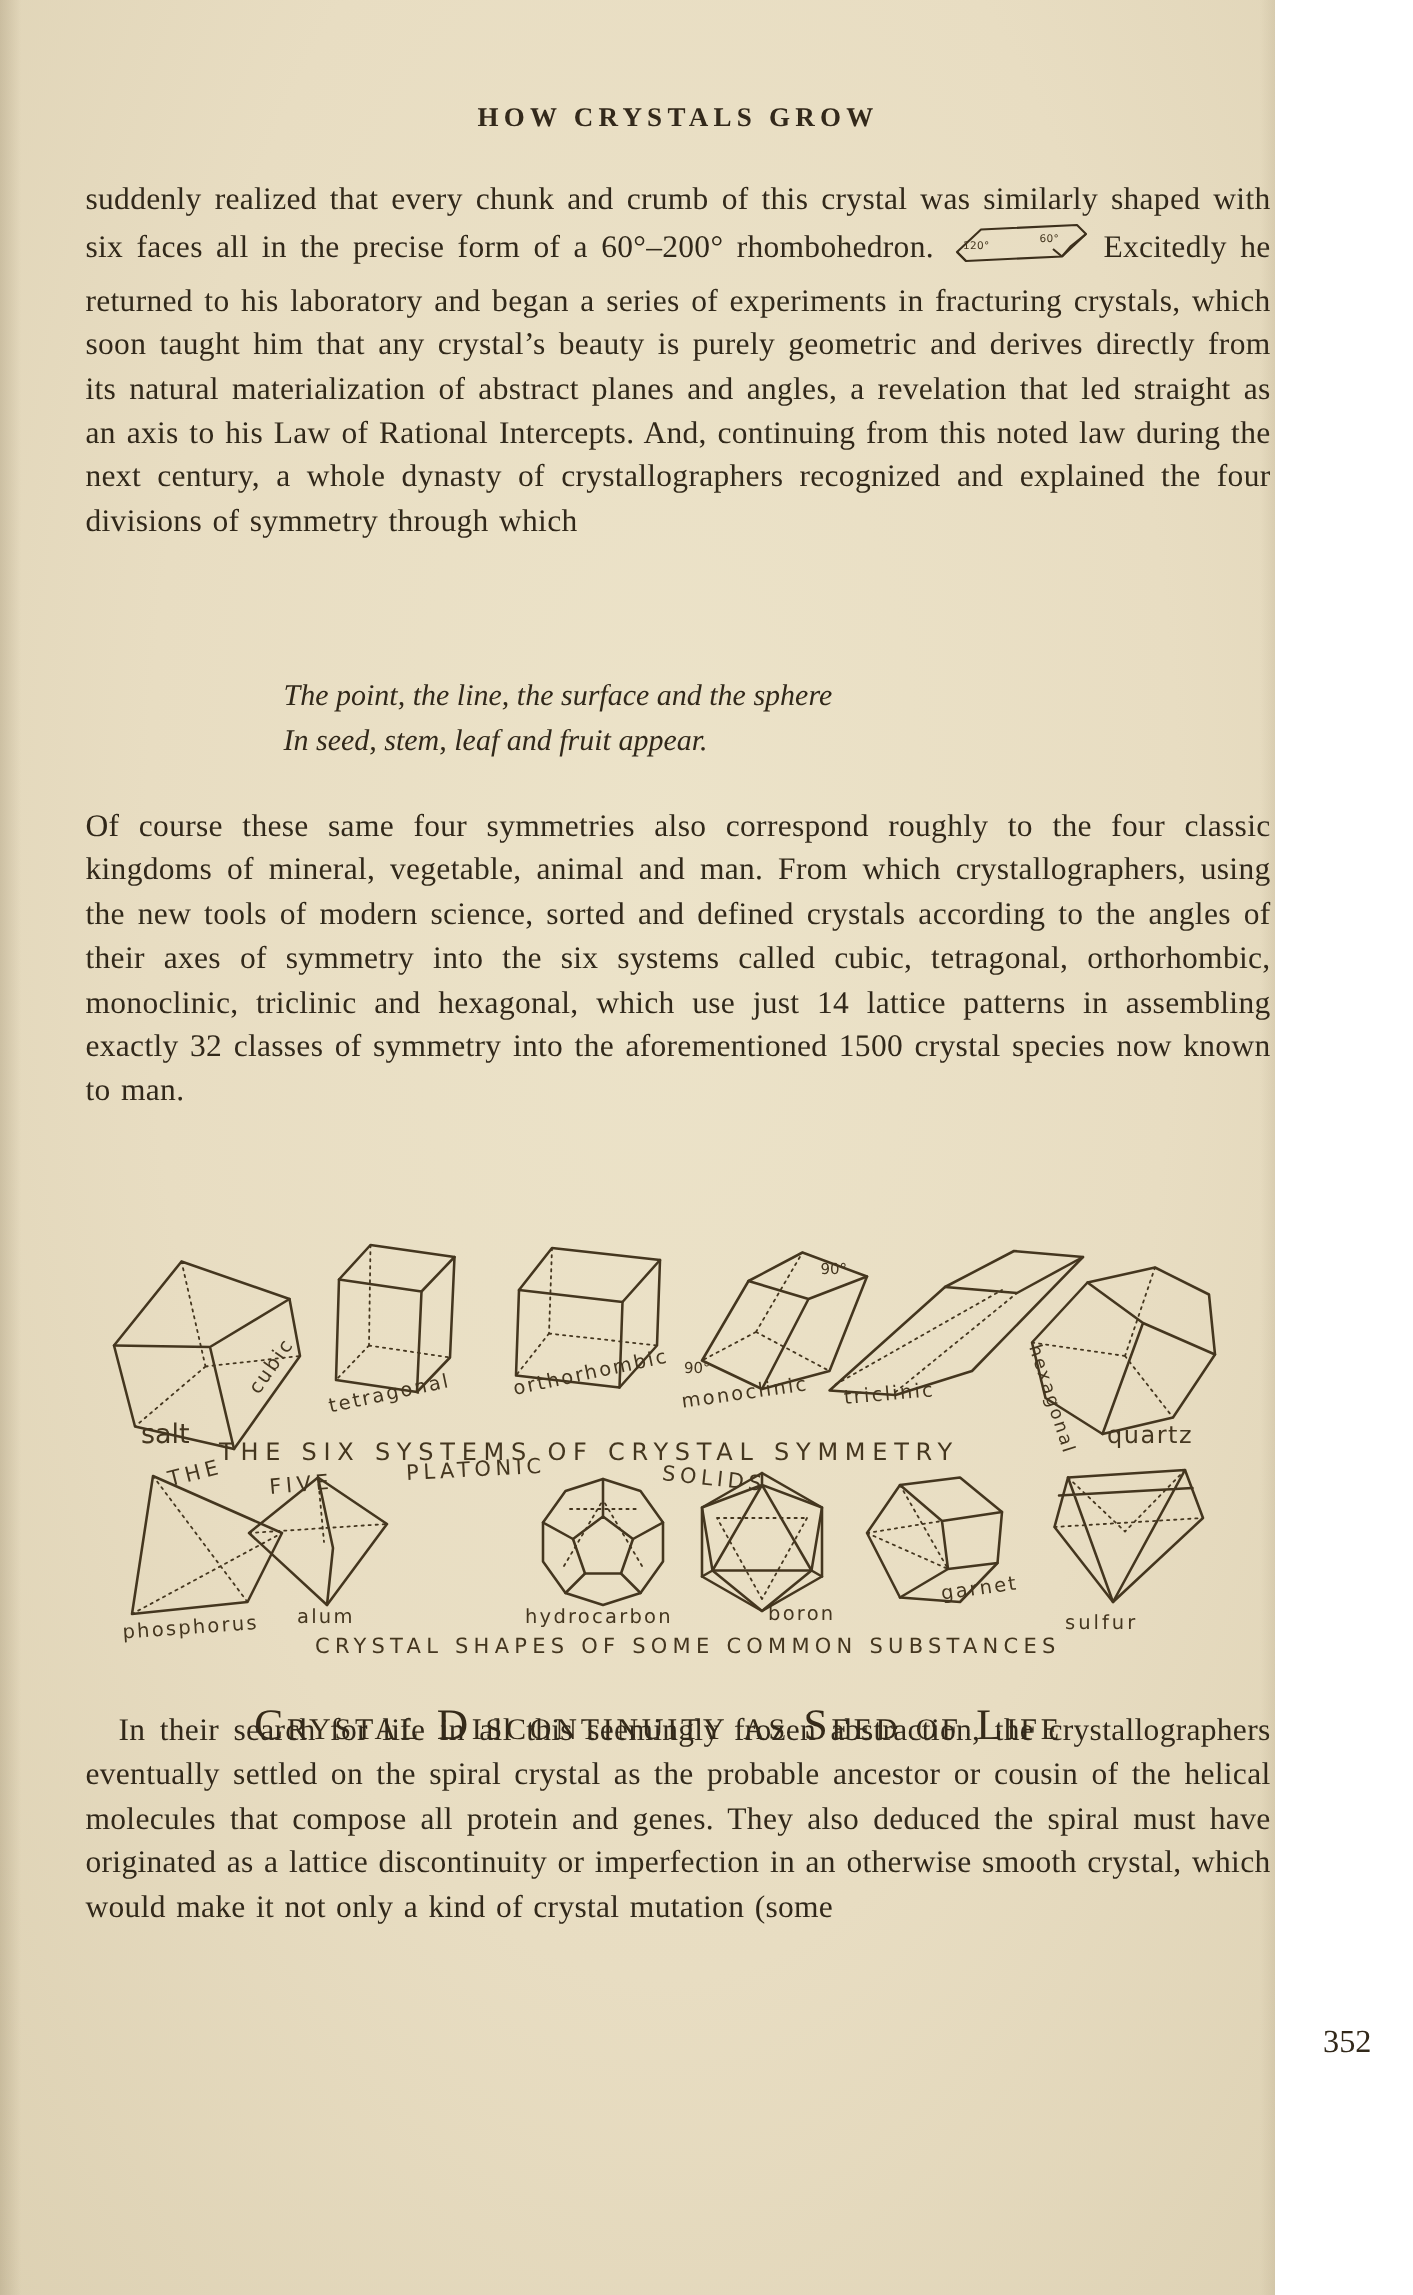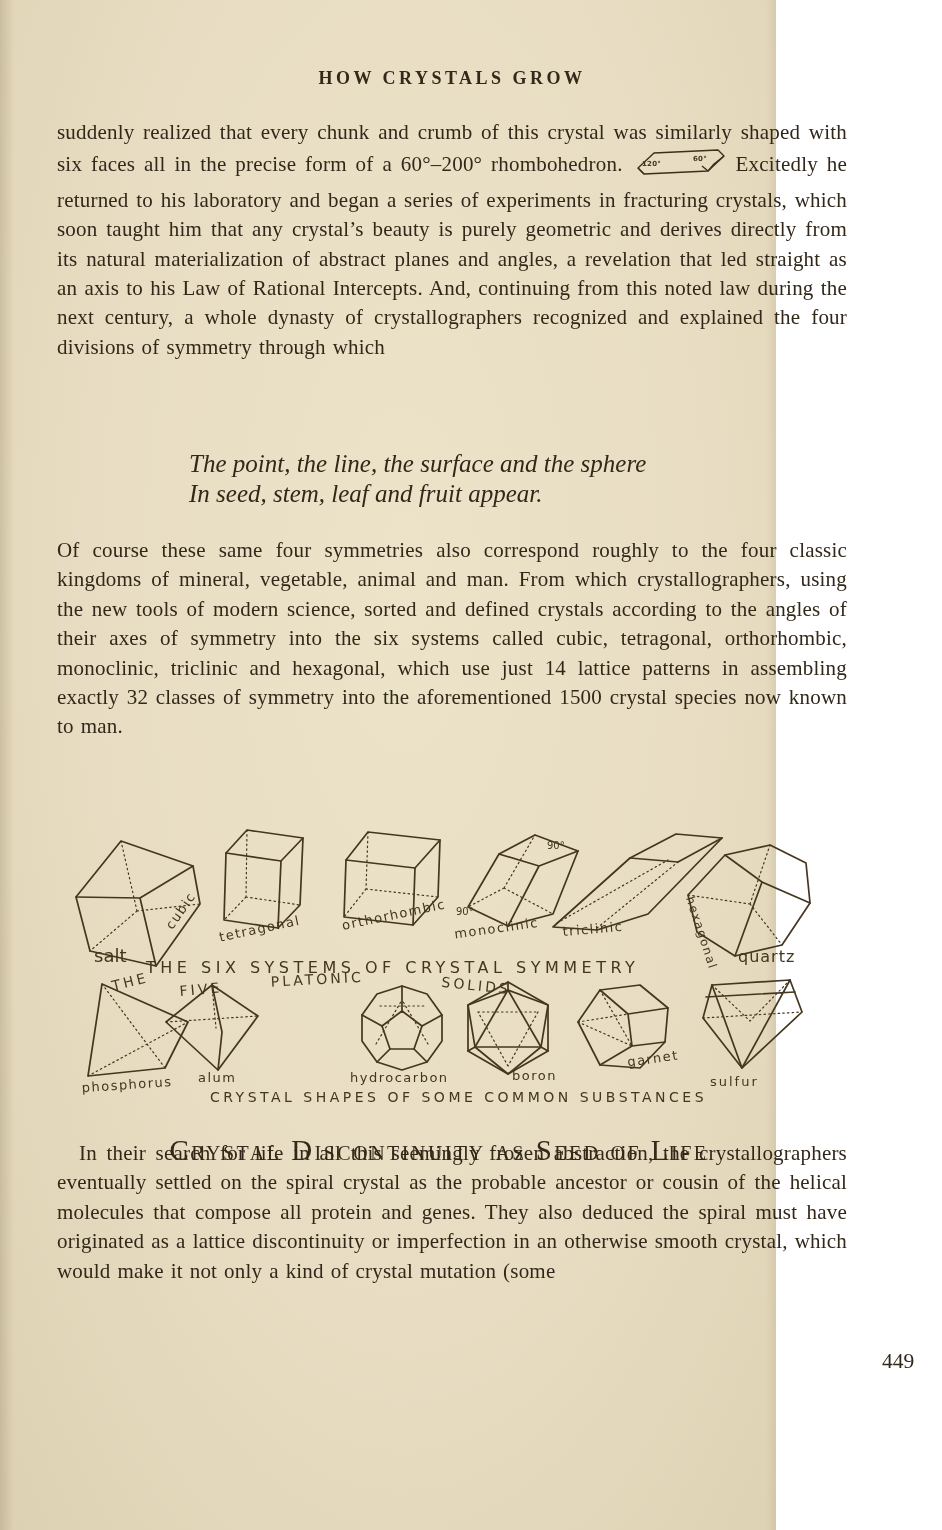--- a/index.html
+++ b/index.html
@@ -1,36 +1,36 @@
 <!DOCTYPE html>
 <html><head>
 <meta charset="utf-8">
 <style>
   html,body{margin:0;padding:0;}
   body{width:942px;height:1530px;overflow:hidden;
        font-family:"Liberation Serif", serif;
        color:#2e2619;}
-  .page{position:relative;width:776px;height:1530px;
+  .page{position:relative;width:850px;height:1530px;
         background:
           linear-gradient(90deg, rgba(110,92,60,.20), rgba(110,92,60,0) 14px),
           linear-gradient(270deg, rgba(110,92,60,.10), rgba(110,92,60,0) 10px),
           radial-gradient(ellipse at 52% 38%, #ece3c9 0%, #e8ddc2 55%, #ddd1b3 100%);
   }
   .runhead{position:absolute;top:68px;left:57px;width:790px;
            text-align:center;font-size:18px;font-weight:600;
            letter-spacing:3.5px;color:#33291b;}
   .bodytext{position:absolute;left:57px;width:790px;
             font-size:21px;line-height:29.4px;text-align:justify;
             letter-spacing:.2px;word-spacing:1.5px;color:#31281a;}
   .p1{top:118px;}
   .p2{top:536px;}
   .p3{top:1139px;text-indent:22px;}
-  .quote{position:absolute;left:189px;top:449px;font-size:25px;
+  .quote{position:absolute;left:189px;top:449px;font-size:20px;
          line-height:30px;font-style:italic;color:#31281a;}
-  .inlinefig{display:inline-block;vertical-align:-6px;margin:0 7px 0 10px;font-weight:bold;}
+  .inlinefig{display:inline-block;vertical-align:-6px;margin:0 7px 0 10px;}
   .h2{position:absolute;top:1134px;left:44px;width:790px;text-align:center;
       font-variant:small-caps;font-size:29px;letter-spacing:2.5px;
       color:#352a19;}
   .pagenum{position:absolute;top:1349px;left:882px;font-size:21.5px;color:#31281a;}
   .figwrap{position:absolute;left:50px;top:816px;width:830px;height:300px;}
   svg text{fill:#44361f;}
   .hand{font-family:"DejaVu Sans", sans-serif;}
 </style>
 </head>
 <body>
@@ -161,15 +161,15 @@
     <text class="hand" x="660" y="270" font-size="13" letter-spacing="2">sulfur</text>
 
     <text class="hand" x="160" y="286" font-size="14" letter-spacing="3.5">CRYSTAL SHAPES OF SOME COMMON SUBSTANCES</text>
   </svg>
   </div>
 
   <div class="h2">Crystal Discontinuity as Seed of Life</div>
 
   <div class="bodytext p3">In their search for life in all this seemingly frozen abstraction, the crystallographers eventually settled on the spiral crystal as the probable ancestor or cousin of the helical molecules that compose all protein and genes.  They also deduced the spiral must have originated as a lattice discontinuity or imperfection in an otherwise smooth crystal, which would make it not only a kind of crystal mutation (some</div>
 
-  <div class="pagenum">449</div>
+  <div class="pagenum">352</div>
 
 </div>
 
 </body></html>

